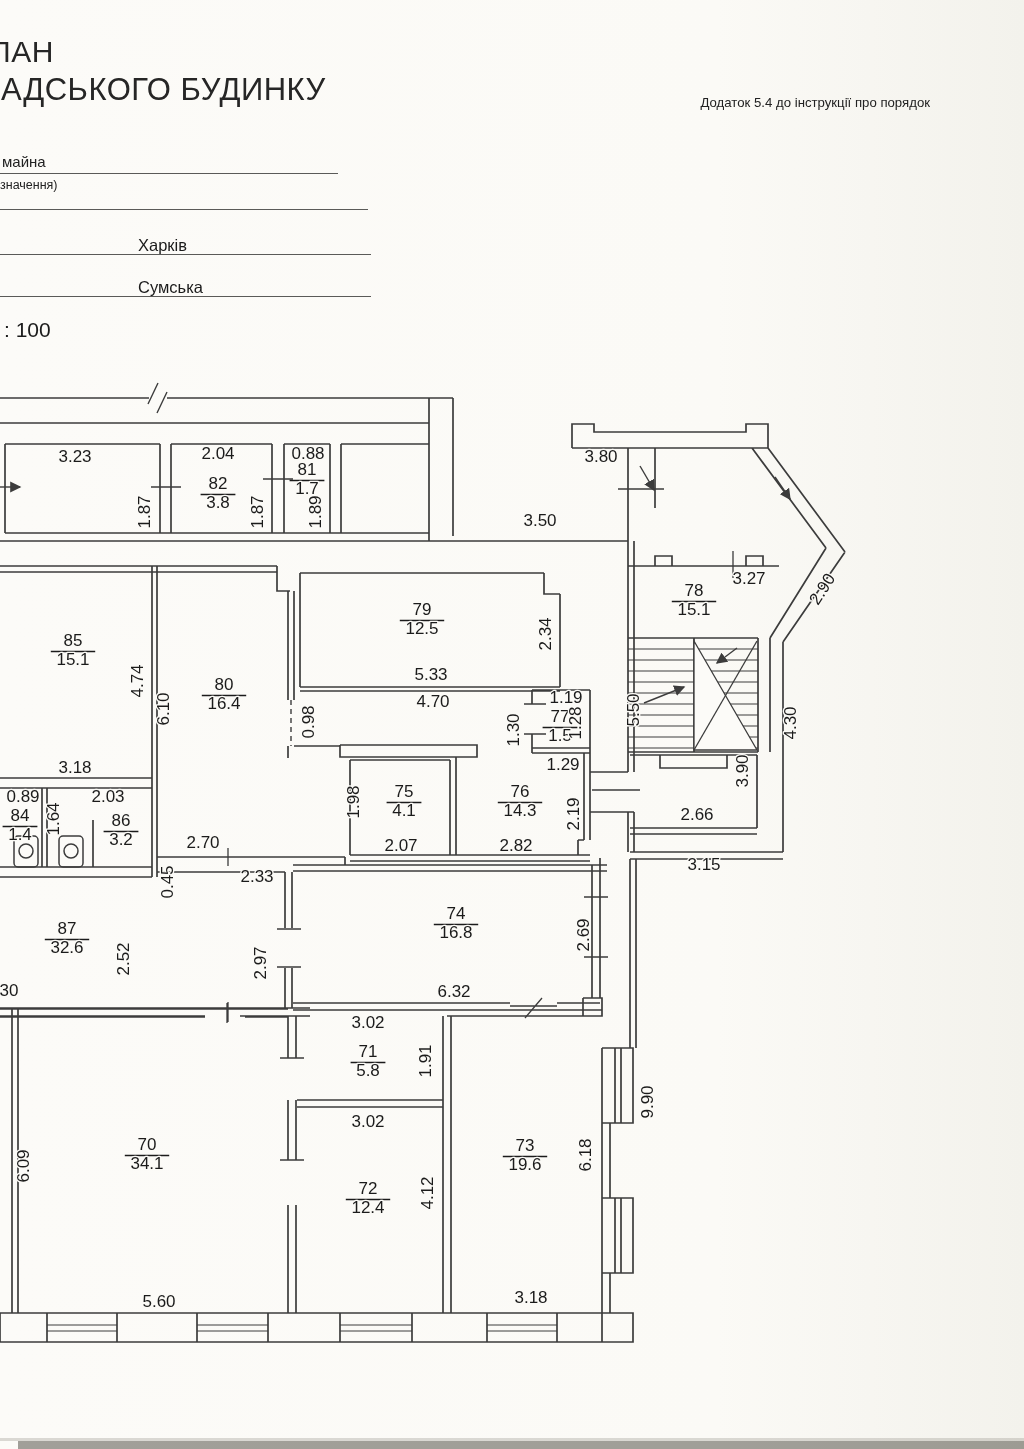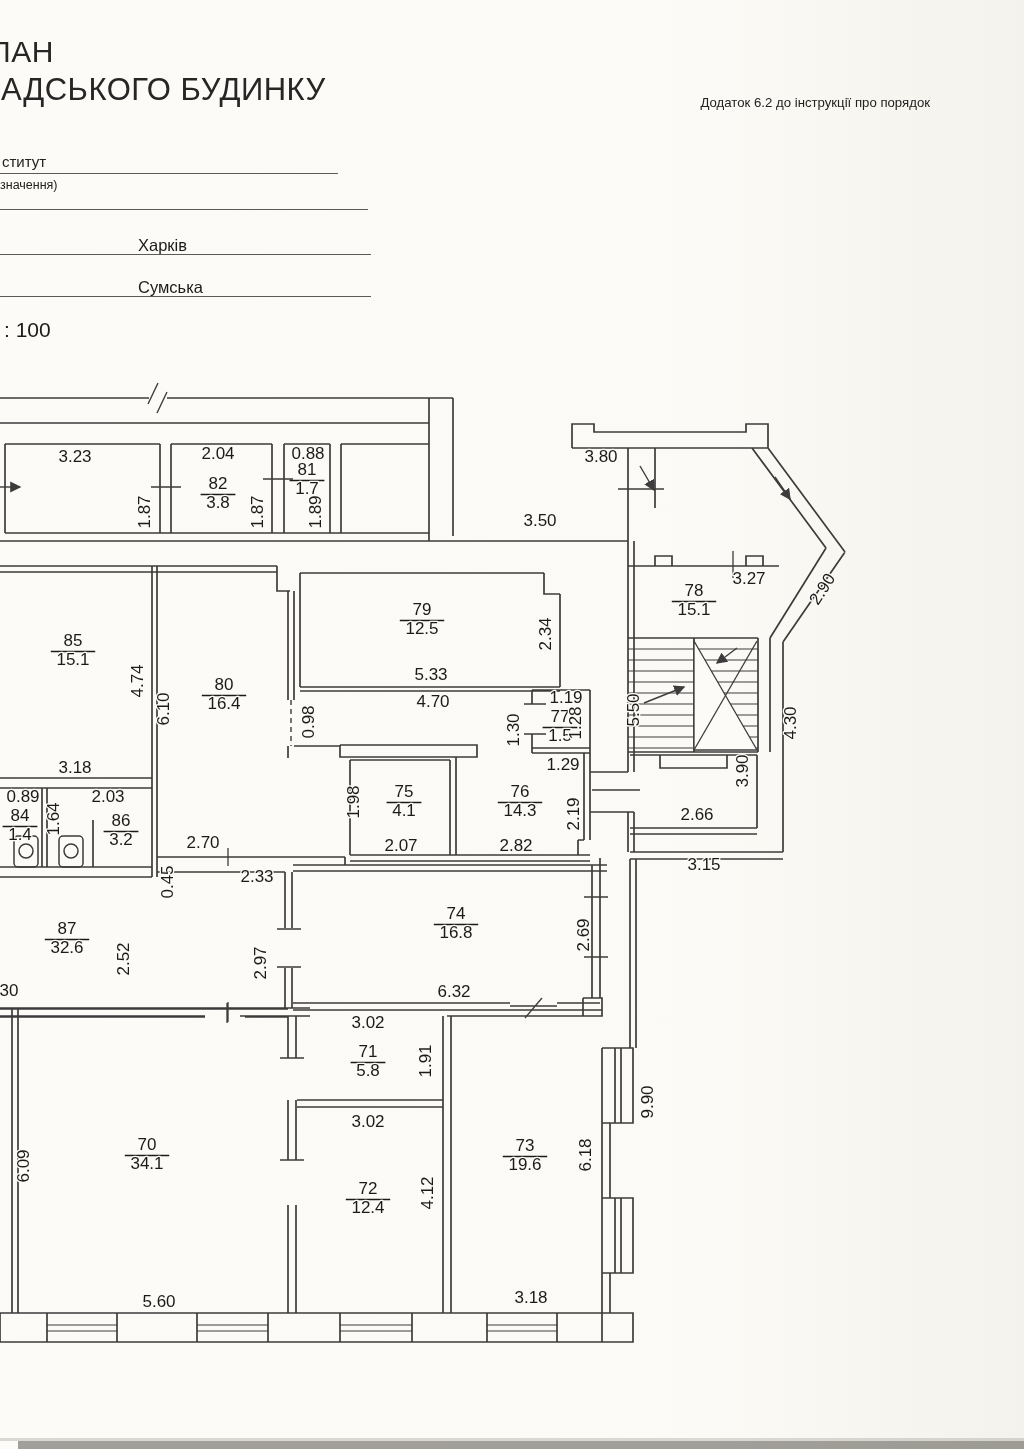--- a/index.html
+++ b/index.html
@@ -21,24 +21,24 @@
   .lbl{font-size:17px;fill:#1b1b1b;text-anchor:middle;
        paint-order:stroke;stroke:#fbfaf6;stroke-width:2.6px;stroke-linejoin:round;}
 </style>
 </head>
 <body>
 
 <div class="abs title-l1" style="left:-9px;top:35px;">ЛАН</div>
 <div class="abs title-l2" style="left:1px;top:72px;">АДСЬКОГО БУДИНКУ</div>
 
 <div class="abs note" style="right:94px;top:92px;">
-  <div>Додаток 6.2 до інструкції про порядок</div>
+  <div>Додаток 5.4 до інструкції про порядок</div>
 </div>
 
-<div class="abs form-small" style="left:2px;top:153px;">ститут</div>
+<div class="abs form-small" style="left:2px;top:153px;">майна</div>
 <div class="rule" style="left:0;top:173px;width:338px;"></div>
 <div class="abs form-sub" style="left:0;top:178px;">значення)</div>
 <div class="rule" style="left:0;top:209px;width:368px;"></div>
 <div class="abs form-entry" style="left:138px;top:236px;">Харків</div>
 <div class="rule" style="left:0;top:254px;width:371px;"></div>
 <div class="abs form-entry" style="left:138px;top:278px;">Сумська</div>
 <div class="rule" style="left:0;top:296px;width:371px;"></div>
 <div class="abs form-scale" style="left:4px;top:318px;">: 100</div>
 
 <svg id="plan-svg" class="abs" style="left:0;top:0;" width="1024" height="1449" viewBox="0 0 1024 1449">

